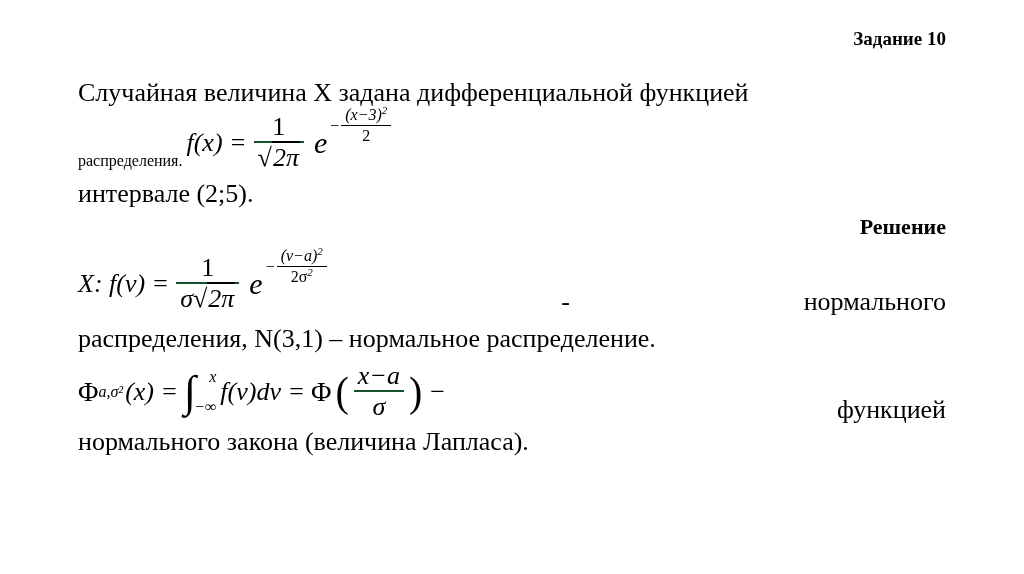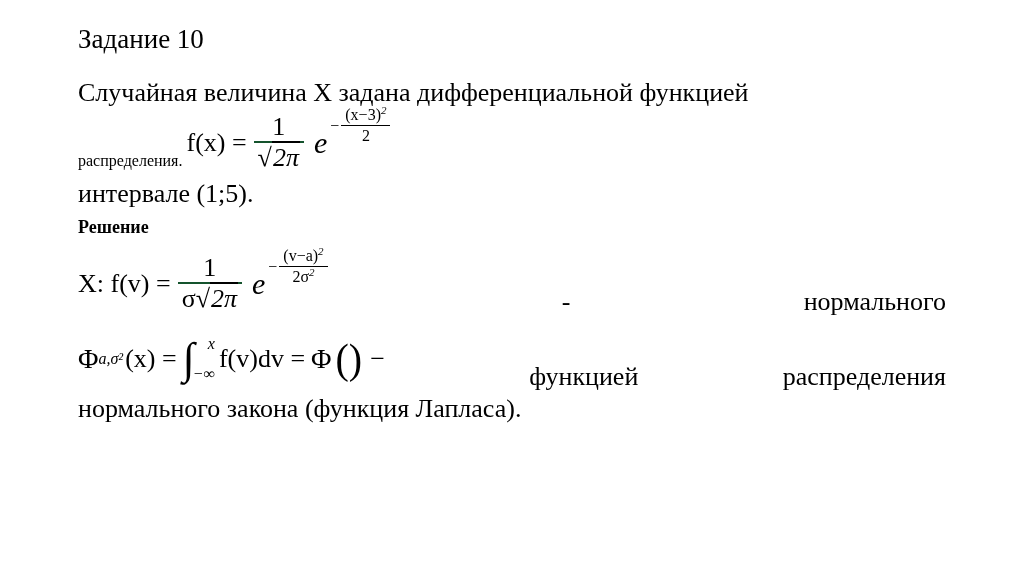--- a/index.html
+++ b/index.html
@@ -3,36 +3,36 @@
 <meta charset="utf-8">
 <style>
   html,body{margin:0;padding:0;}
   body{
     width:1024px;height:574px;background:#ffffff;color:#000;
     font-family:"Liberation Serif", serif;
     overflow:hidden;
   }
   .page{padding:24px 78px 0 78px;}
   .title{
-    text-align:left;font-weight:normal;font-size:27px;line-height:30px;
+    text-align:right;font-weight:bold;font-size:19px;line-height:30px;
     margin:0 0 22px 0;
   }
   .heading{
-    text-align:left;font-weight:bold;font-size:18px;line-height:32px;
+    text-align:right;font-weight:bold;font-size:22px;line-height:32px;
     margin:1px 0 3px 0;
   }
   .line{font-size:26px;line-height:33px;white-space:pre-wrap;}
   .flexline{display:flex;align-items:center;}
   .jline{display:flex;align-items:center;justify-content:space-between;font-size:26px;}
   .formula-line{min-height:66px;margin:1px 0;}
   .jrow1{min-height:76px;}
   .jrow2{min-height:58px;margin-top:4px;}
   .t{white-space:pre-wrap;margin-top:36px;}
   .formula{display:inline-flex;align-items:center;font-size:26px;white-space:nowrap;}
-  .math{}
+  .math{font-style:italic;}
   .frac{display:inline-flex;flex-direction:column;text-align:center;margin:0 5px;}
   .frac .num{display:block;padding:0 4px 1px 4px;line-height:1.05;}
   .frac .den{display:block;border-top:2px solid #14532d;padding:1px 4px 0 4px;line-height:1.1;}
   .sqrt-sym{font-style:normal;}
   .radicand{border-top:2px solid #000;font-style:italic;padding:0 1px;}
   .e-base{font-style:italic;font-size:30px;margin-left:5px;}
   .exp{display:inline-flex;align-items:center;font-size:16px;position:relative;top:-17px;margin-left:3px;}
   .exp .frac{margin:0 1px;}
   .exp .frac .den{border-top:1.5px solid #000;}
   .exp-minus{margin-right:1px;}
@@ -69,21 +69,21 @@
         <span class="exp">
           <span class="exp-minus">−</span>
           <span class="frac">
             <span class="num"><span class="math">(x−3)</span><sup class="supsm">2</sup></span>
             <span class="den">2</span>
           </span>
         </span>
       </span>
     </div>
 
-  <div class="line">интервале (1;5).</div>
+  <div class="line">интервале (2;5).</div>
 
   <div class="heading">Решение</div>
 
   <div class="jline jrow1">
       <span class="formula">
         <span class="math lhs">X: f(v) =</span>
         <span class="frac">
           <span class="num">1</span>
           <span class="den"><span class="math">σ</span><span class="sqrt-sym">√</span><span class="radicand">2π</span></span>
         </span>
@@ -93,36 +93,40 @@
           <span class="frac">
             <span class="num"><span class="math">(v−a)</span><sup class="supsm">2</sup></span>
             <span class="den"><span>2σ</span><sup class="supsm">2</sup></span>
           </span>
         </span>
       </span>
       <span class="t">-</span>
       <span class="t">нормального</span>
     </div>
 
+  <div class="line">распределения, N(3,1) – нормальное распределение.</div>
 
   <div class="jline jrow2">
       <span class="formula">
         <span class="phi-sym">Φ</span>
         <sub class="phisub">a,σ²</sub>
         <span class="math lhs">(x) =</span>
         <span class="int-sym">∫</span>
         <span class="int-lims">
           <span class="hi">x</span>
           <span class="lo">−∞</span>
         </span>
         <span class="math">f(v)dv =</span>
         <span class="phi-sym" style="margin-left:6px;">Φ</span>
         <span class="bigp" style="margin-left:4px;">(</span>
+        <span class="frac">
+          <span class="num math">x−a</span>
+          <span class="den math">σ</span>
+        </span>
         <span class="bigp">)</span>
         <span class="minus">−</span>
       </span>
       <span class="t">функцией</span>
-      <span class="t">распределения</span>
     </div>
 
-  <div class="line">нормального закона (функция Лапласа).</div>
+  <div class="line">нормального закона (величина Лапласа).</div>
 
 </div>
 
 </body></html>

